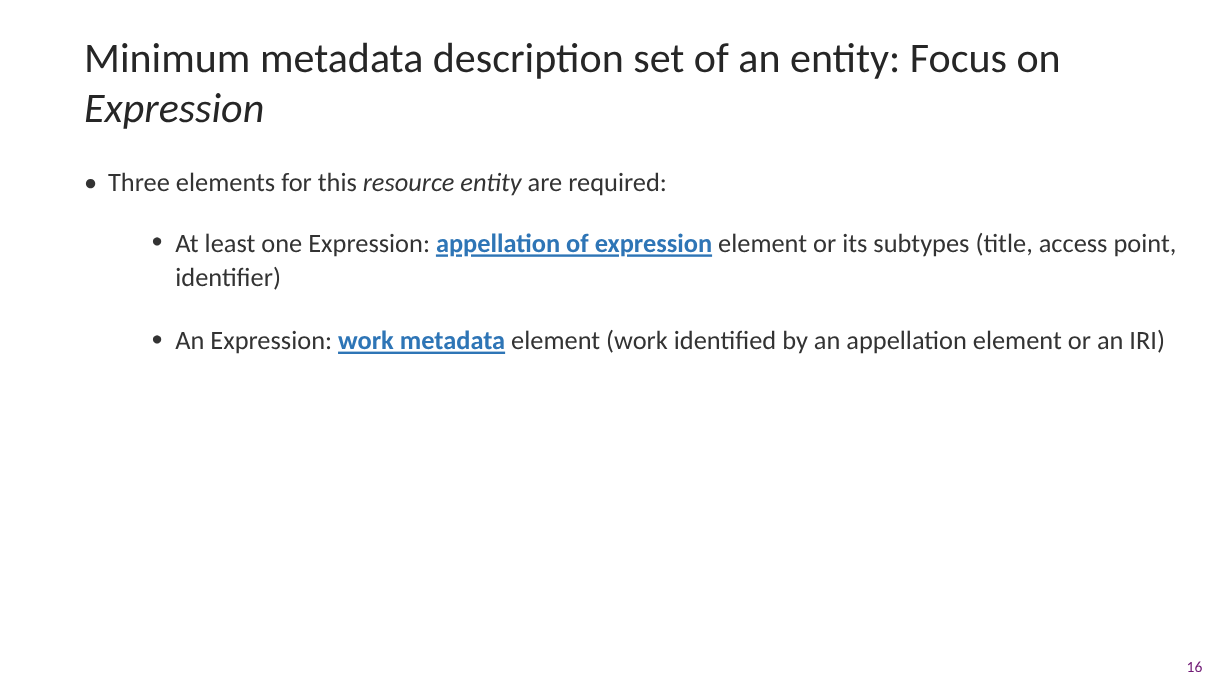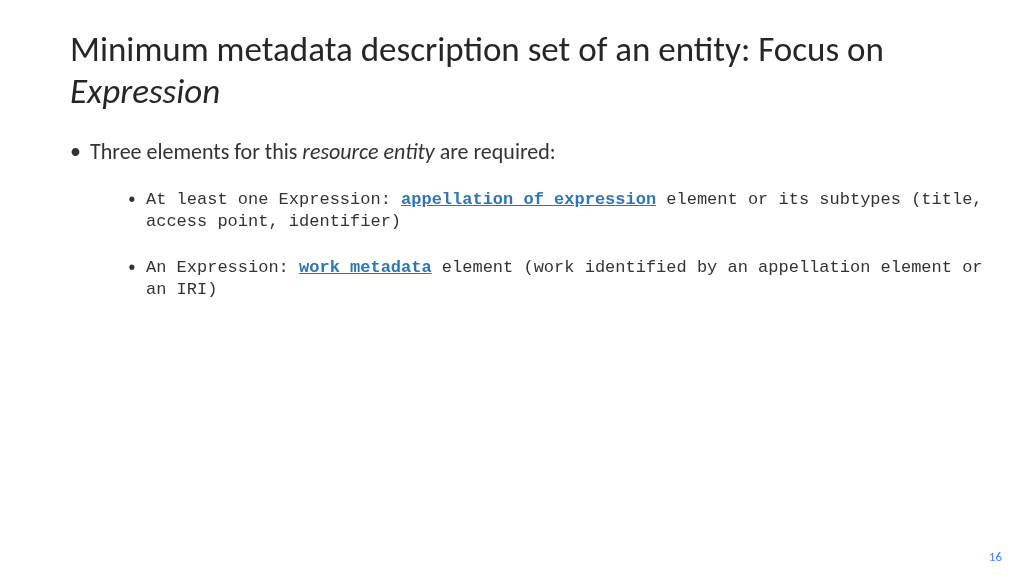--- a/index.html
+++ b/index.html
@@ -49,45 +49,44 @@
       font-style: italic;
     }
     .sub-bullets {
       list-style: none;
       padding-left: 36px;
       margin-top: 22px;
     }
     .sub-bullets > li {
       position: relative;
       padding-left: 20px;
-      font-size: 17px;
+      font-size: 22px;
       color: #333333;
       line-height: 1.3;
       margin-bottom: 24px;
-      font-family: Liberation Mono, monospace;
     }
     .sub-bullets > li::before {
       content: "•";
       position: absolute;
       left: 0;
       top: 0;
       font-size: 19.5px;
       color: #333333;
     }
     .link {
       color: #2e75b6;
       text-decoration: underline;
       font-weight: 700;
     }
     .page-number {
       position: absolute;
       bottom: 12px;
       right: 22px;
       font-size: 13px;
-      color: #3b82f6;
+      color: #701a75;
     }
   </style>
 </head>
 <body>
 
 <div class="slide">
   <h1 class="title">
     <span>Minimum metadata description set of an entity: Focus on </span><span class="italic">Expression</span>
   </h1>
 

